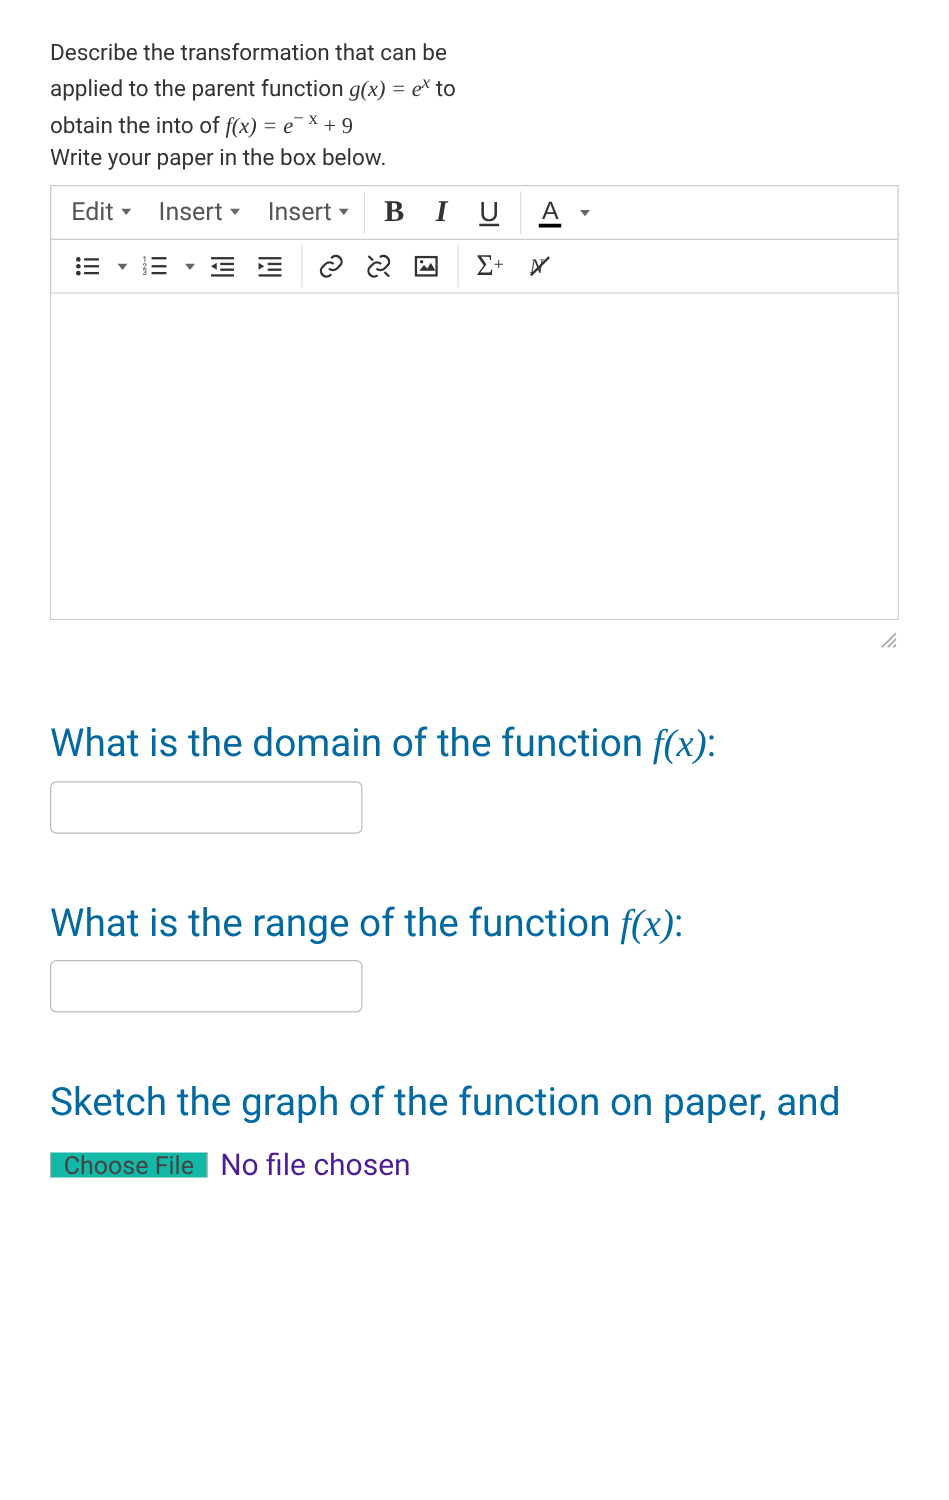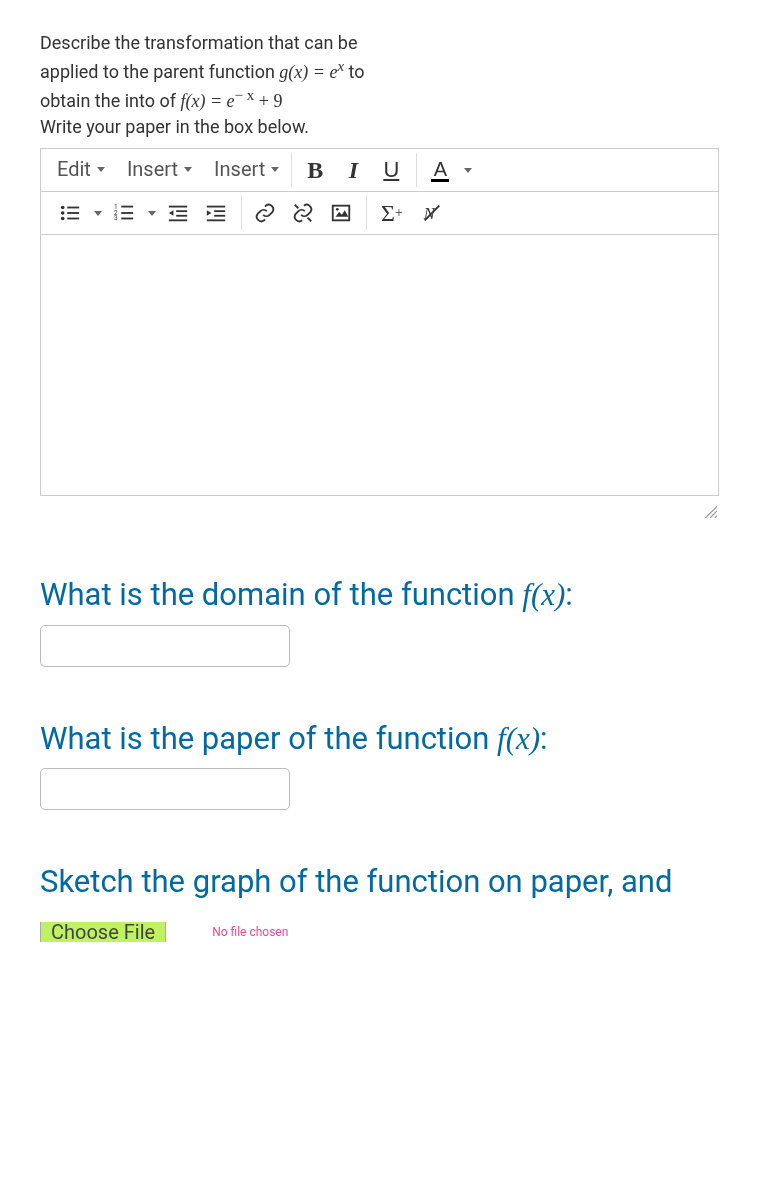--- a/index.html
+++ b/index.html
@@ -91,23 +91,23 @@
       margin-top: 8px;
       padding: 6px 10px;
       font-size: 18px;
     }
     .file-row { margin-top: 18px; display: flex; align-items: center; gap: 10px; overflow: hidden; height: 20px; }
     .file-btn {
       border: 1px solid #aaa;
       padding: 4px 10px;
       font-size: 20px;
       color: #444;
-      background: #bef264;
-    }
-    .file-status { font-size: 12px; color: #ec4899; margin-left: 36px; }
+      background: #14b8a6;
+    }
+    .file-status { font-size: 24px; color: #4c1d95; }
     .icon-svg { width: 22px; height: 22px; }
   </style>
 </head>
 <body>
 
 <div class="question-text">
   <span>Describe the transformation that can be</span><br>
   <span>applied to the parent function </span><span class="math"><span class="math-i">g(x) = e</span><sup class="math-i">x</sup></span><span> to</span><br>
   <span>obtain the into of </span><span class="math"><span class="math-i">f(x) = e</span><sup>− x</sup><span> + 9</span></span><br>
   <span>Write your paper in the box below.</span>
@@ -235,21 +235,21 @@
 
 <div class="section">
   <div class="sub-question">
     <span>What is the domain of the function </span><span class="math math-i">f(x)</span><span>:</span>
   </div>
   <input type="text" class="text-input" style="">
 </div>
 
 <div class="section">
   <div class="sub-question">
-    <span>What is the paper of the function </span><span class="math math-i">f(x)</span><span>:</span>
+    <span>What is the range of the function </span><span class="math math-i">f(x)</span><span>:</span>
   </div>
   <input type="text" class="text-input" style="">
 </div>
 
 <div class="section">
   <div class="sub-question">
     <span>Sketch the graph of the function on paper, and</span><br>
   </div>
   <div class="file-row">
     <span class="file-btn">Choose File</span>

